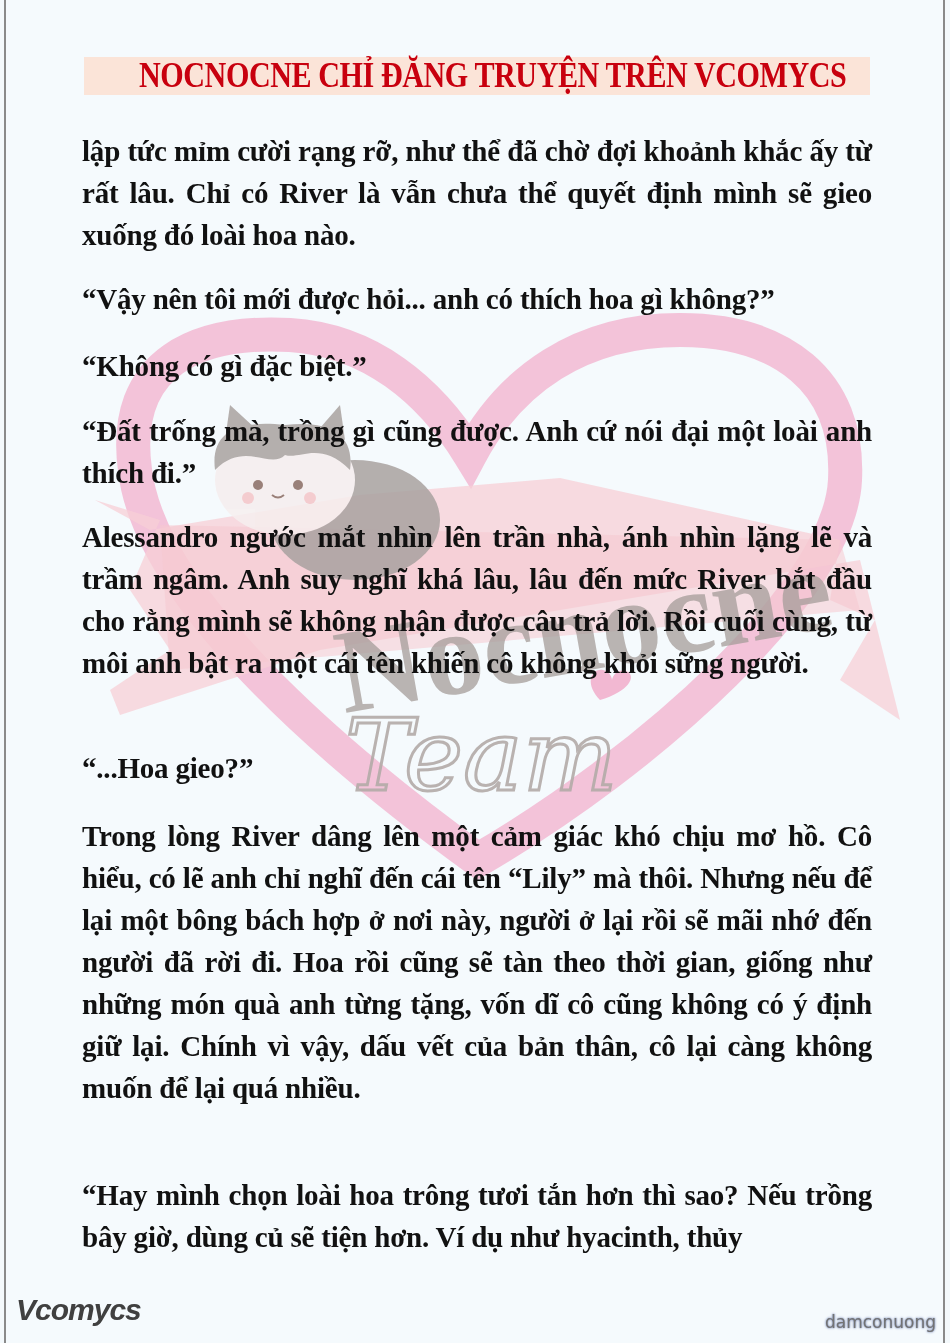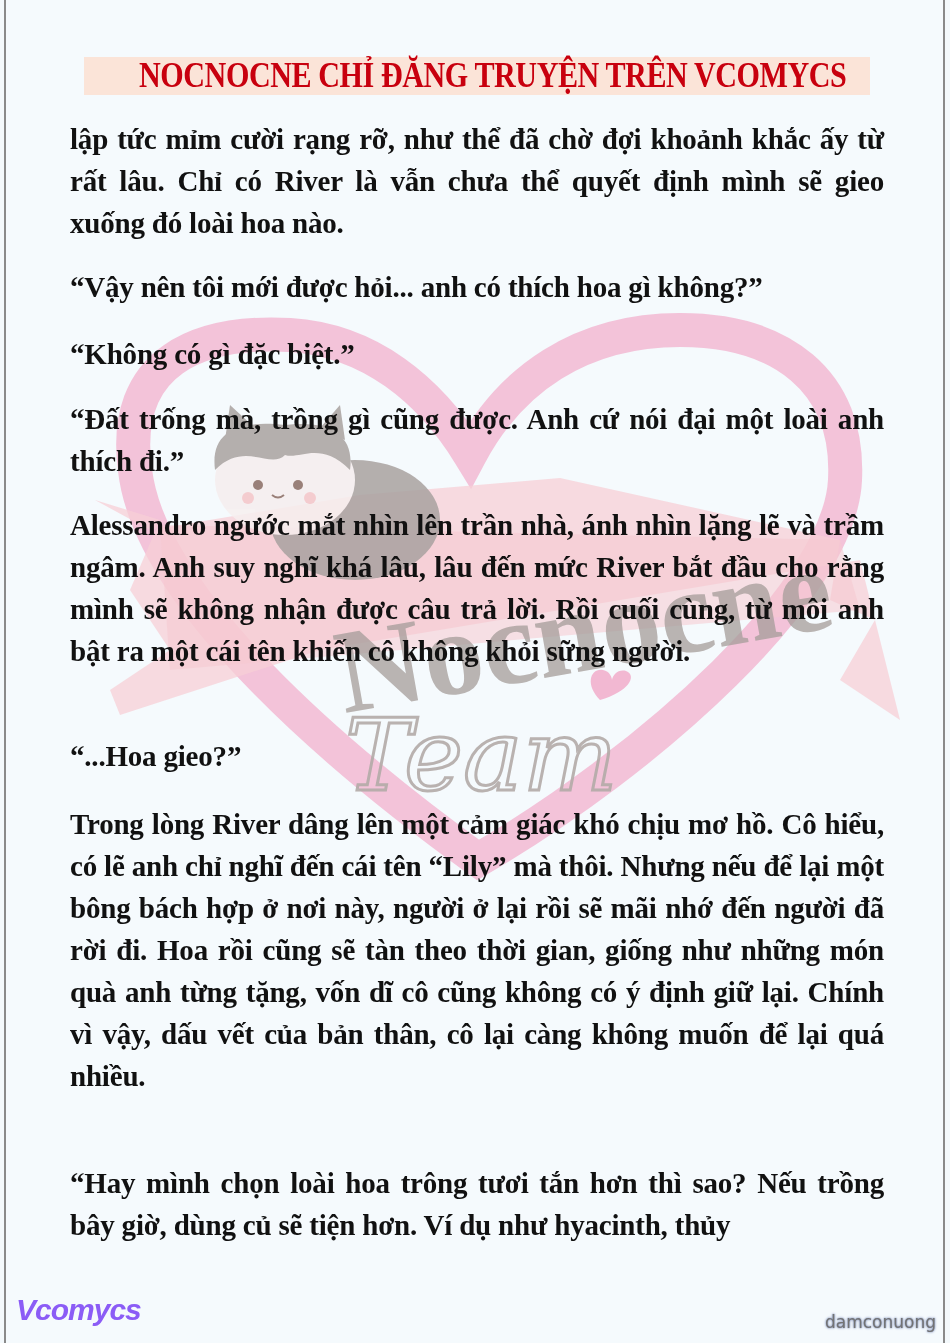--- a/index.html
+++ b/index.html
@@ -65,41 +65,41 @@
       top: 118px;
       width: 814px;
       z-index: 3;
       color: #111;
     }
     .para {
       font-family: "Liberation Serif", serif;
       font-weight: bold;
       font-size: 29px;
       line-height: 42px;
-      margin: 0;
+      margin: 12px;
       text-align: justify;
       letter-spacing: -0.2px;
     }
     .p1 { position: absolute; top: 0; }
     .p2 { position: absolute; top: 148px; }
     .p3 { position: absolute; top: 215px; }
     .p4 { position: absolute; top: 280px; }
     .p5 { position: absolute; top: 386px; }
     .p6 { position: absolute; top: 617px; }
     .p7 { position: absolute; top: 685px; }
     .p8 { position: absolute; top: 1044px; }
     .footer-logo {
       position: absolute;
       left: 16px;
       top: 1293px;
       font-family: "Liberation Sans", sans-serif;
       font-style: italic;
       font-weight: bold;
       font-size: 30px;
-      color: #8b5cf6;
+      color: #404040;
       letter-spacing: -1px;
       z-index: 3;
     }
     .footer-credit {
       position: absolute;
       right: 14px;
       top: 1312px;
       font-family: "DejaVu Sans", sans-serif;
       font-size: 17px;
       color: #737373;

